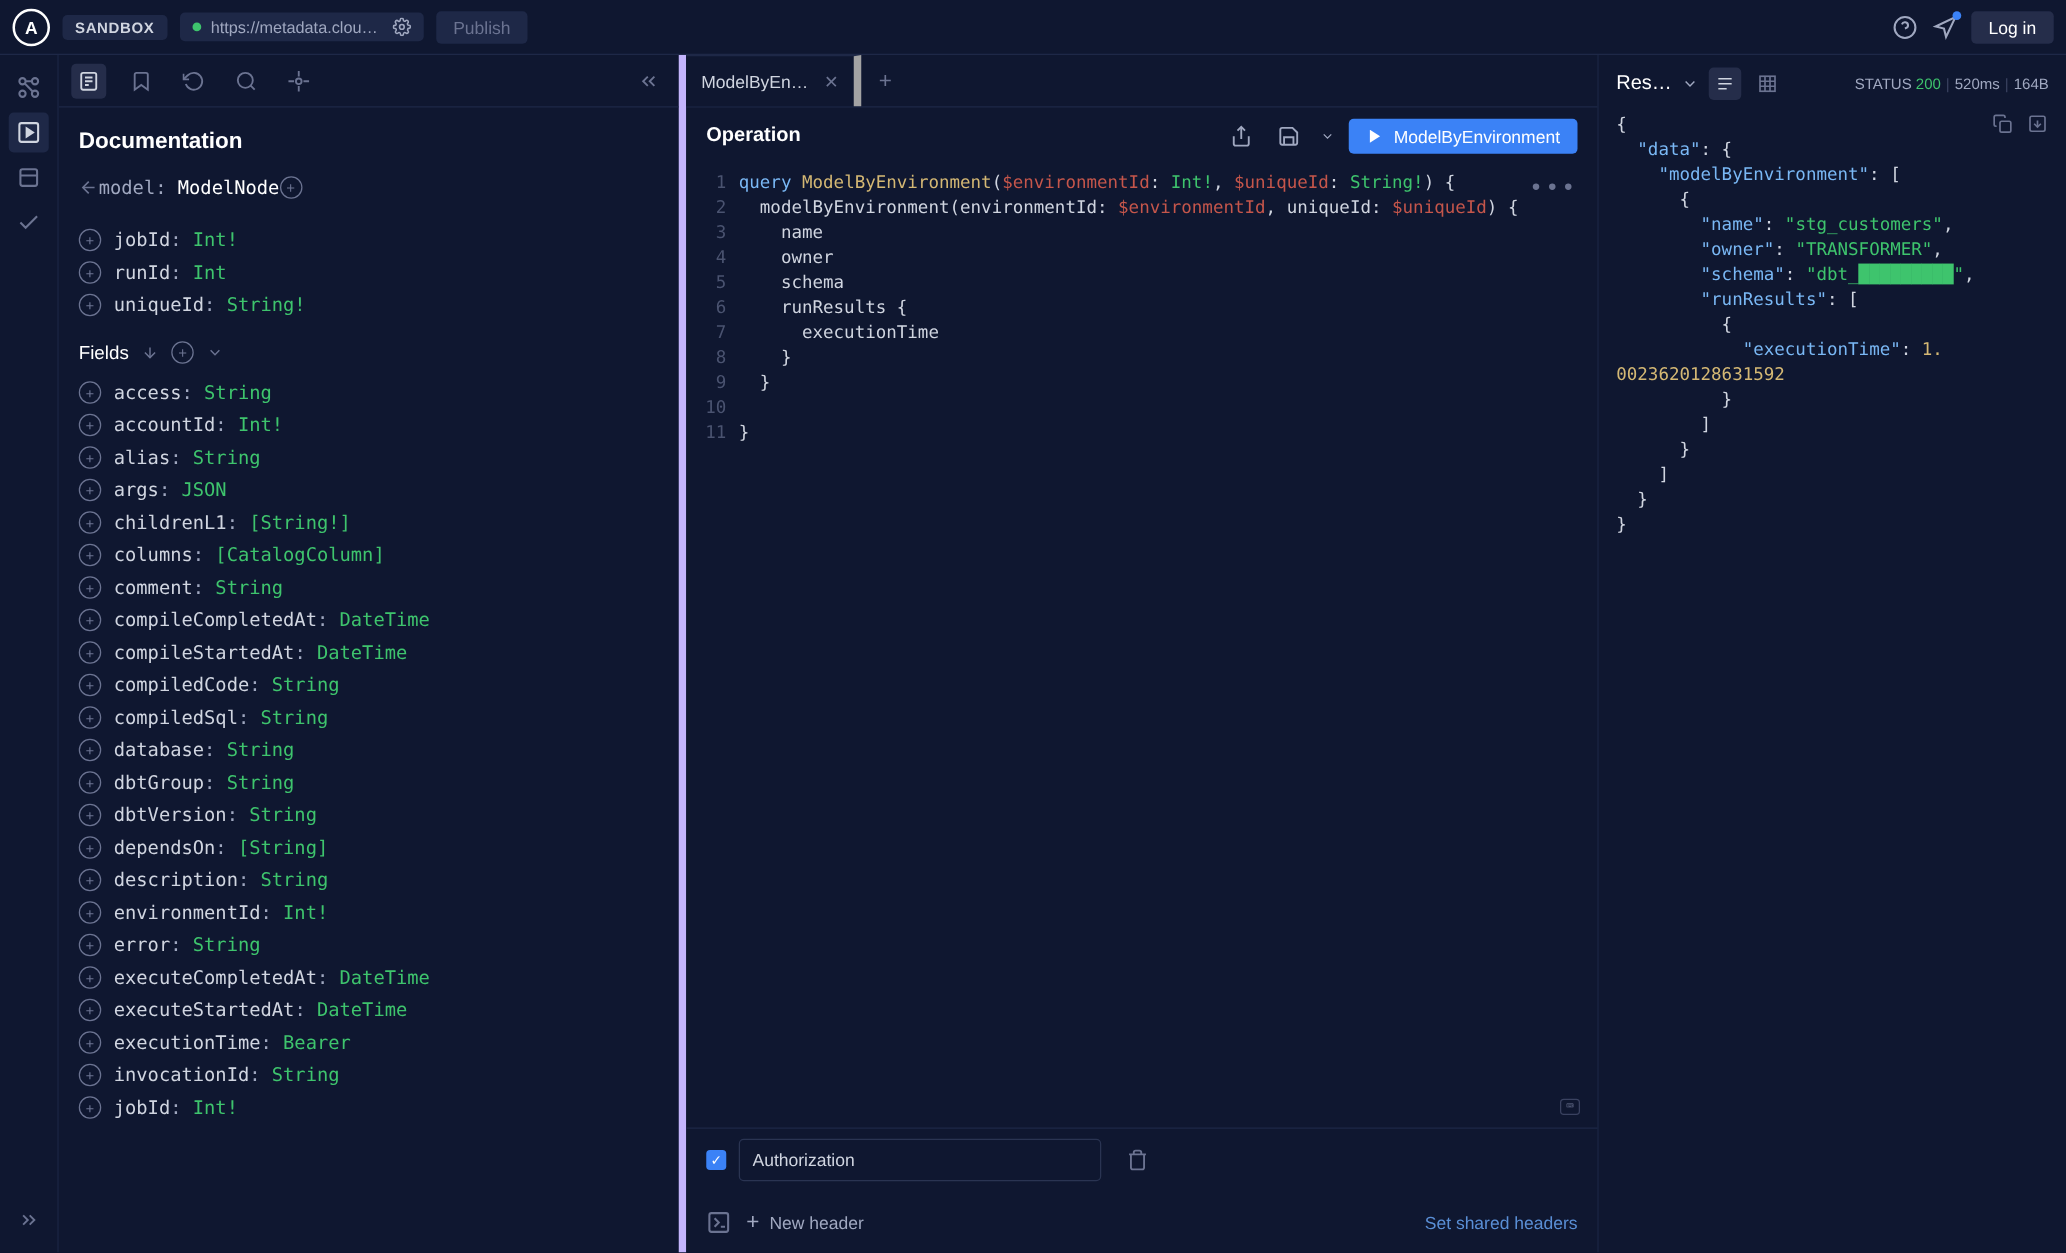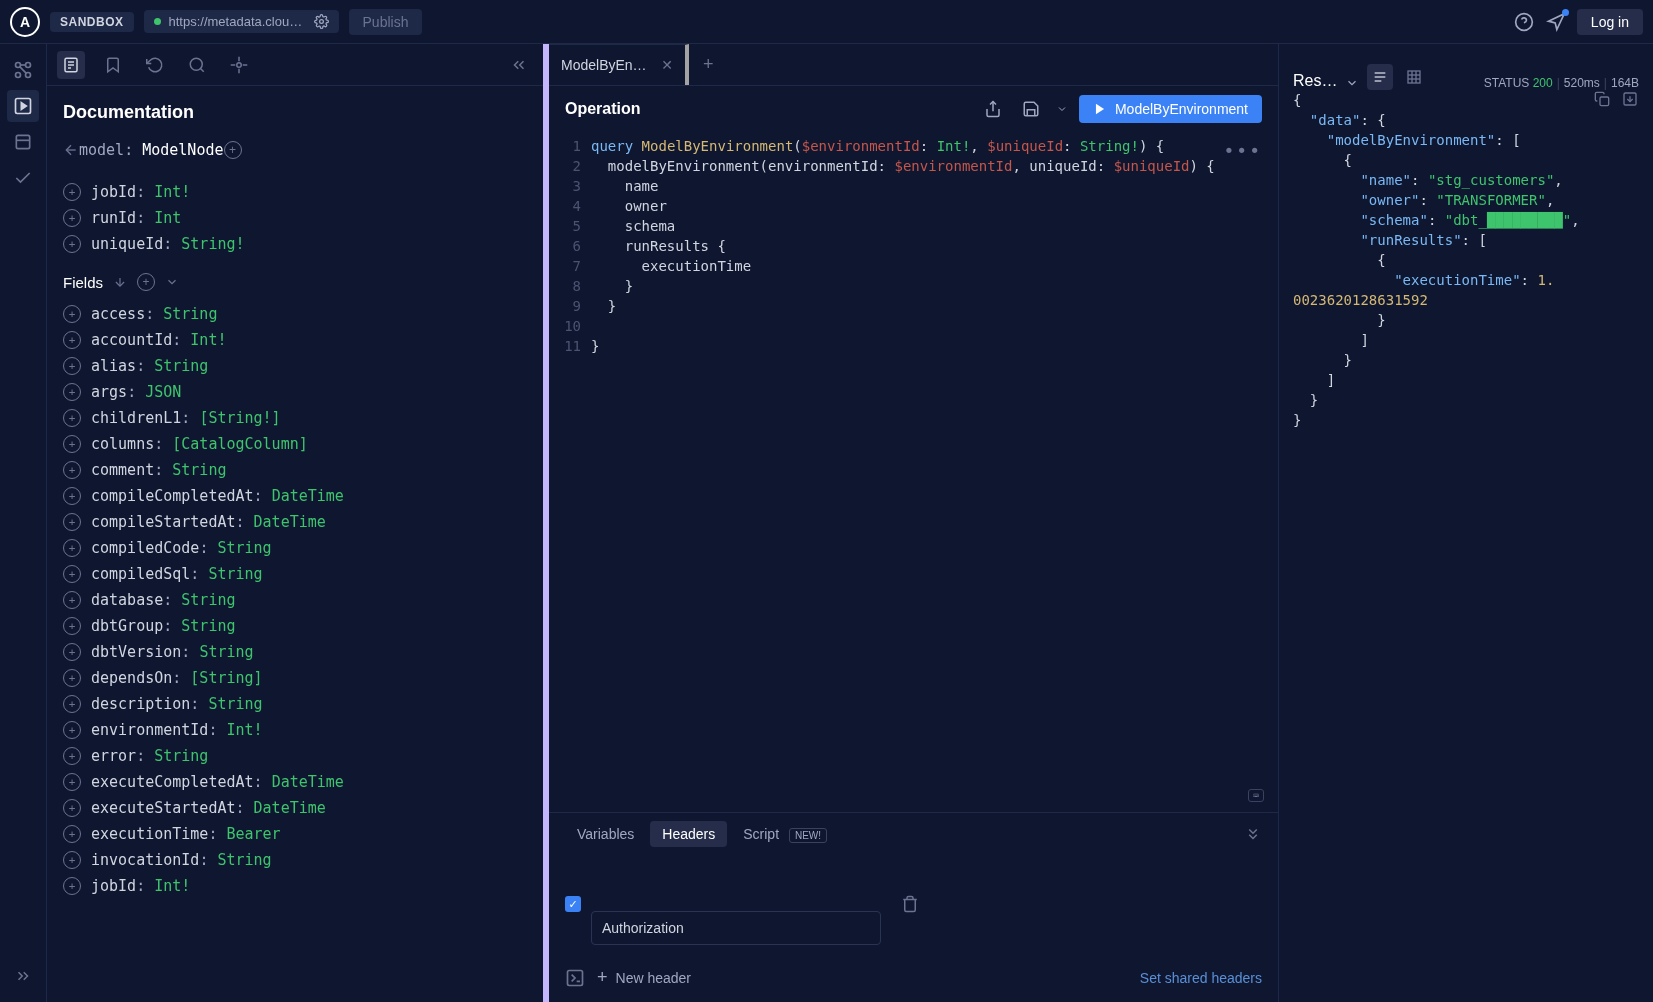--- a/index.html
+++ b/index.html
@@ -159,21 +159,21 @@
 .tab-bar {
   height: 42px;
   border-bottom: 1px solid #1e2847;
   display: flex;
   align-items: center;
 }
 .tab {
   height: 100%;
   padding: 0 12px;
   display: flex; align-items: center; gap: 8px;
-  border-right: 4px solid #a3a3a3;
+  border-right: 6px solid #a3a3a3;
   border-top: 1px solid #1e2847;
   background: #0f1730;
   font-size: 14px;
   max-width: 140px;
 }
 .tab-label { overflow: hidden; text-overflow: ellipsis; white-space: nowrap; }
 .tab-close { color: #6b7391; cursor: pointer; }
 .tab-add { padding: 0 14px; color: #6b7391; cursor: pointer; font-size: 18px;}
 .operation-bar {
   height: 46px;
@@ -251,21 +251,20 @@
   padding: 8px 16px;
 }
 .chk { width: 16px; height: 16px; background: #3b82f6; border-radius: 3px; display:flex;align-items:center;justify-content:center;color:#fff;font-size:11px;}
 .hdr-input {
   background: #0f1730;
   border: 1px solid #2a3452;
   border-radius: 4px;
   padding: 8px 10px;
   color: #d0d5e0;
   font-size: 14px;
-  margin-top: 48px;
 }
 .hdr-key { width: 290px; }
 .hdr-prefix { color: #a0a8c0; padding: 0 4px; }
 .hdr-val-wrap { border: 1px solid #2a3452; border-radius: 4px; display:flex;align-items:center; padding: 0 0 0 10px; width: 305px;}
 .hdr-val { background: transparent; border: none; color: #fff; font-size: 13px; padding: 8px 6px; flex:1;}
 .trash-icon { color: #6b7391; cursor: pointer; padding: 0 10px;}
 .footer-row {
   display: flex; align-items: center;
   padding: 14px 16px;
   gap: 12px;
@@ -274,21 +273,21 @@
 .new-header-btn { color: #a0a8c0; cursor: pointer; display:flex;align-items:center;gap:8px;}
 .shared-link { color: #5a8fd6; cursor: pointer; font-weight: 500; margin-left: auto; }
 .response-panel {
   width: 374px;
   background: #0f1730;
   display: flex;
   flex-direction: column;
 }
 .resp-header {
   height: 46px;
-  display: flex; align-items: flex-end;
+  display: flex; align-items: center;
   padding: 0 14px;
   gap: 8px;
 }
 .resp-title { font-size: 16px; font-weight: 500; color: #fff; overflow:hidden; text-overflow:ellipsis; max-width:46px;}
 .chevron { color: #a0a8c0; cursor: pointer; }
 .view-toggle {
   background: #252d4a;
   width: 26px; height: 26px;
   border-radius: 4px;
   display:flex;align-items:center;justify-content:center;
@@ -624,35 +623,20 @@
     <span class="fld">runResults</span> <span class="pu">{</span>
       <span class="fld">executionTime</span>
     <span class="pu">}</span>
   <span class="pu">}</span>
 
 <span class="pu">}</span></div>
       <div class="editor-dots">•••</div>
       <div class="kbd-icon">⌨</div>
     </div>
     <div class="bottom-panel">
-      <div class="bottom-tabs">
-        <div class="b-tab">Variables</div>
-        <div class="b-tab active">Headers</div>
-        <div class="b-tab">
-          <span>Script</span>
-          <span class="new-badge">NEW!</span>
-        </div>
-        <div class="bottom-spacer"></div>
-        <div class="collapse-icon">
-          <svg width="18" height="18" viewBox="0 0 24 24" fill="none" stroke="currentColor" stroke-width="2">
-              <polyline points="7 13 12 18 17 13"></polyline>
-              <polyline points="7 6 12 11 17 6"></polyline>
-            </svg>
-        </div>
-      </div>
       <div class="header-row">
         <div class="chk">✓</div>
         <input class="hdr-input hdr-key" value="Authorization" style="">
         <div class="trash-icon">
           <svg width="18" height="18" viewBox="0 0 24 24" fill="none" stroke="currentColor" stroke-width="2">
               <polyline points="3 6 5 6 21 6"></polyline>
               <path d="M19 6v14a2 2 0 0 1-2 2H7a2 2 0 0 1-2-2V6m3 0V4a2 2 0 0 1 2-2h4a2 2 0 0 1 2 2v2"></path>
             </svg>
         </div>
       </div>

